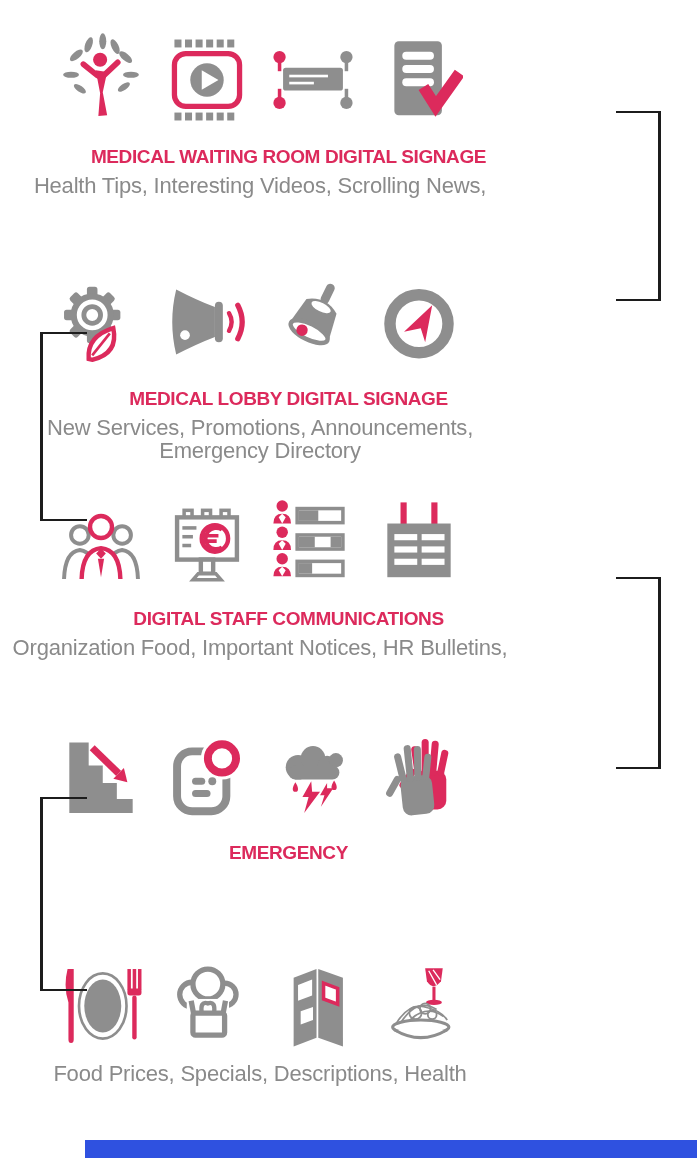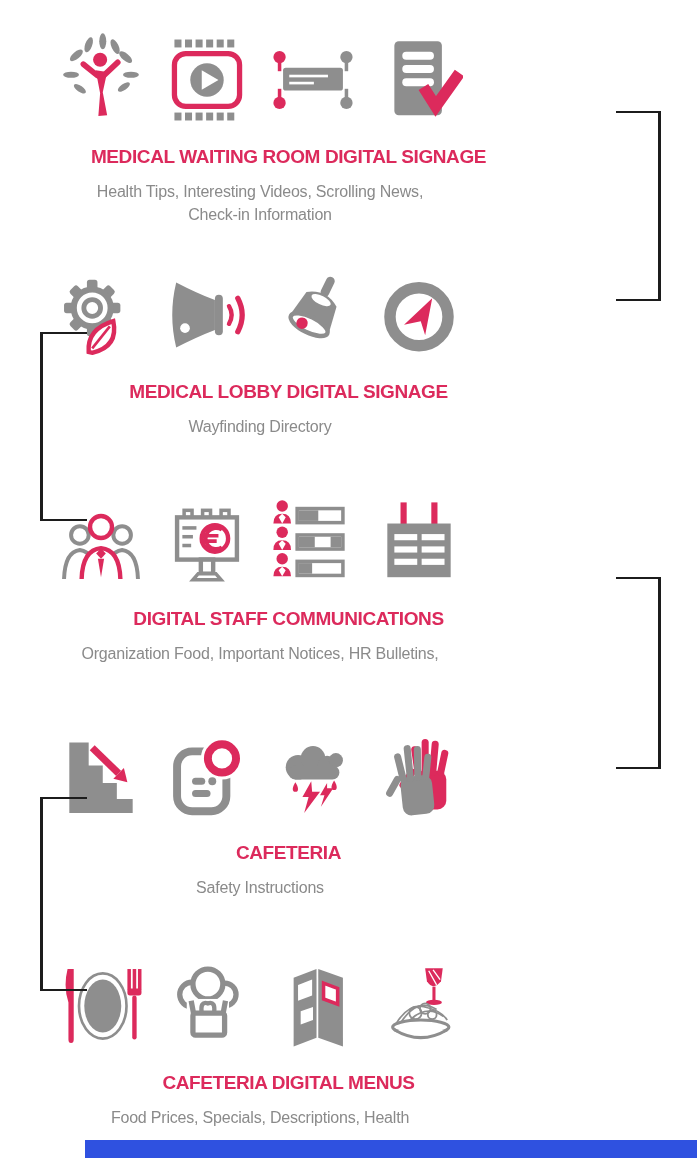--- a/index.html
+++ b/index.html
@@ -10,21 +10,21 @@
     width:700px;height:1160px;position:relative;background:#ffffff;
     font-family:"Liberation Sans", sans-serif;overflow:hidden;
   }
   .sec{position:absolute;left:0;width:520px;text-align:center;}
   .icons{height:100px;display:flex;justify-content:center;align-items:center;gap:18px;}
   .ic{width:88px;height:94px;flex:0 0 auto;}
   .ttl{
     margin:16px 0 3px 16px;font-size:19px;line-height:22px;font-weight:700;
     letter-spacing:-0.4px;color:var(--pink);padding-left:41px;
   }
-  .desc{margin:12px;font-size:16px;line-height:23px;letter-spacing:-0.2px;color:var(--text);}
+  .desc{margin:6px;font-size:22px;line-height:23px;letter-spacing:-0.2px;color:var(--text);}
   .dl{display:block;}
   .bracket{position:absolute;}
   .br-r{left:616px;width:42px;border-top:2px solid var(--line);border-bottom:2px solid var(--line);border-right:3px solid var(--line);}
   .br-l{left:40px;width:44px;border-top:2px solid var(--line);border-bottom:2px solid var(--line);border-left:3px solid var(--line);}
   .footer-bar{position:absolute;left:85px;top:1140px;width:612px;height:18px;background:var(--blue);}
 </style>
 </head>
 <body>
 
 <section class="sec" style="top:30px">
@@ -86,25 +86,24 @@
       <rect x="22" y="6" width="54" height="84" rx="5" fill="var(--gray)"></rect>
       <rect x="31" y="18" width="36" height="9" rx="4.5" fill="#ffffff"></rect>
       <rect x="31" y="33" width="36" height="9" rx="4.5" fill="#ffffff"></rect>
       <rect x="31" y="48" width="36" height="9" rx="4.5" fill="#ffffff"></rect>
       <path d="M55,58 L69,80 L96,42" fill="none" stroke="var(--pink)" stroke-width="13"></path>
     </svg>
   </div>
   <h2 class="ttl">MEDICAL WAITING ROOM DIGITAL SIGNAGE</h2>
   <p class="desc">
     <span class="dl">Health Tips, Interesting Videos, Scrolling News,</span>
-    <span class="dl">Check-in Information</span>
-  </p>
-</section>
-
-<section class="sec" style="top:265px">
+  </p>
+</section>
+
+<section class="sec" style="top:272px">
   <div class="icons">
     <svg class="ic" viewBox="0 0 100 100">
       <g fill="var(--gray)">
         <rect x="34" y="10" width="12" height="12" rx="3" transform="rotate(0 40 42)"></rect>
         <rect x="34" y="10" width="12" height="12" rx="3" transform="rotate(45 40 42)"></rect>
         <rect x="34" y="10" width="12" height="12" rx="3" transform="rotate(90 40 42)"></rect>
         <rect x="34" y="10" width="12" height="12" rx="3" transform="rotate(135 40 42)"></rect>
         <rect x="34" y="10" width="12" height="12" rx="3" transform="rotate(180 40 42)"></rect>
         <rect x="34" y="10" width="12" height="12" rx="3" transform="rotate(225 40 42)"></rect>
         <rect x="34" y="10" width="12" height="12" rx="3" transform="rotate(270 40 42)"></rect>
@@ -131,21 +130,22 @@
         <circle cx="42" cy="64" r="6.5" fill="var(--pink)"></circle>
       </g>
     </svg>
     <svg class="ic" viewBox="0 0 100 100">
       <circle cx="50" cy="52" r="33" fill="none" stroke="var(--gray)" stroke-width="13"></circle>
       <polygon points="65,31 33,61 52,57 57,73" fill="var(--pink)"></polygon>
     </svg>
   </div>
   <h2 class="ttl">MEDICAL LOBBY DIGITAL SIGNAGE</h2>
   <p class="desc">
-    <span class="dl">Wayfinding Directory</span>
+    <span class="dl">New Services, Promotions, Announcements,</span>
+    <span class="dl">Emergency Directory</span>
   </p>
 </section>
 
 <section class="sec" style="top:492px">
   <div class="icons">
     <svg class="ic" viewBox="0 0 100 100">
       <circle cx="26" cy="42" r="10" fill="#ffffff" stroke="var(--gray)" stroke-width="4.5"></circle>
       <path d="M8,92 Q9,61 26,59 Q43,61 44,92" fill="#ffffff" stroke="var(--gray)" stroke-width="4.5"></path>
       <circle cx="74" cy="42" r="10" fill="#ffffff" stroke="var(--gray)" stroke-width="4.5"></circle>
       <path d="M56,92 Q57,61 74,59 Q91,61 92,92" fill="#ffffff" stroke="var(--gray)" stroke-width="4.5"></path>
@@ -254,23 +254,22 @@
       <g fill="var(--gray)" transform="rotate(-6 48 70)">
         <rect x="30" y="50" width="36" height="44" rx="10"></rect>
         <rect x="28" y="22" width="8" height="34" rx="4" transform="rotate(-8 32 39)"></rect>
         <rect x="38" y="14" width="8" height="42" rx="4"></rect>
         <rect x="48" y="16" width="8" height="40" rx="4" transform="rotate(5 52 36)"></rect>
         <rect x="58" y="26" width="8" height="30" rx="4" transform="rotate(12 62 41)"></rect>
         <rect x="18" y="46" width="8" height="26" rx="4" transform="rotate(35 22 59)"></rect>
       </g>
     </svg>
   </div>
-  <h2 class="ttl">CAFETERIA</h2>
-  <p class="desc">
-    <span class="dl">Safety Instructions</span>
+  <h2 class="ttl">EMERGENCY</h2>
+  <p class="desc">
   </p>
 </section>
 
 <section class="sec" style="top:956px">
   <div class="icons">
     <svg class="ic" viewBox="0 0 100 100">
       <path d="M12,8 Q7,28 13,46 L13,88 Q13,92 16,92 Q19,92 19,88 L19,8 Z" fill="var(--pink)"></path>
       <ellipse cx="52" cy="50" rx="27" ry="37" fill="#ffffff" stroke="var(--gray)" stroke-width="3"></ellipse>
       <ellipse cx="52" cy="50" rx="21" ry="30" fill="var(--gray)"></ellipse>
       <g fill="var(--pink)">
@@ -307,21 +306,20 @@
         <path d="M30,68 Q48,40 70,54"></path>
         <path d="M34,72 Q56,46 78,62"></path>
         <circle cx="46" cy="58" r="7"></circle>
           <circle cx="57" cy="53" r="6"></circle>
           <circle cx="65" cy="60" r="5"></circle>
       </g>
       <ellipse cx="52" cy="74" rx="32" ry="8" fill="#ffffff" stroke="var(--gray)" stroke-width="3.5"></ellipse>
       <path d="M22,77 Q52,95 82,77" fill="#ffffff" stroke="var(--gray)" stroke-width="3.5"></path>
     </svg>
   </div>
-  <h2 class="ttl">CAFETERIA DIGITAL MENUS</h2>
   <p class="desc">
     <span class="dl">Food Prices, Specials, Descriptions, Health</span>
     <span class="dl"></span>
   </p>
 </section>
 
 <div class="bracket br-r" style="top:111px;height:186px"></div>
 <div class="bracket br-l" style="top:332px;height:185px"></div>
 <div class="bracket br-r" style="top:577px;height:188px"></div>
 <div class="bracket br-l" style="top:797px;height:190px"></div>

